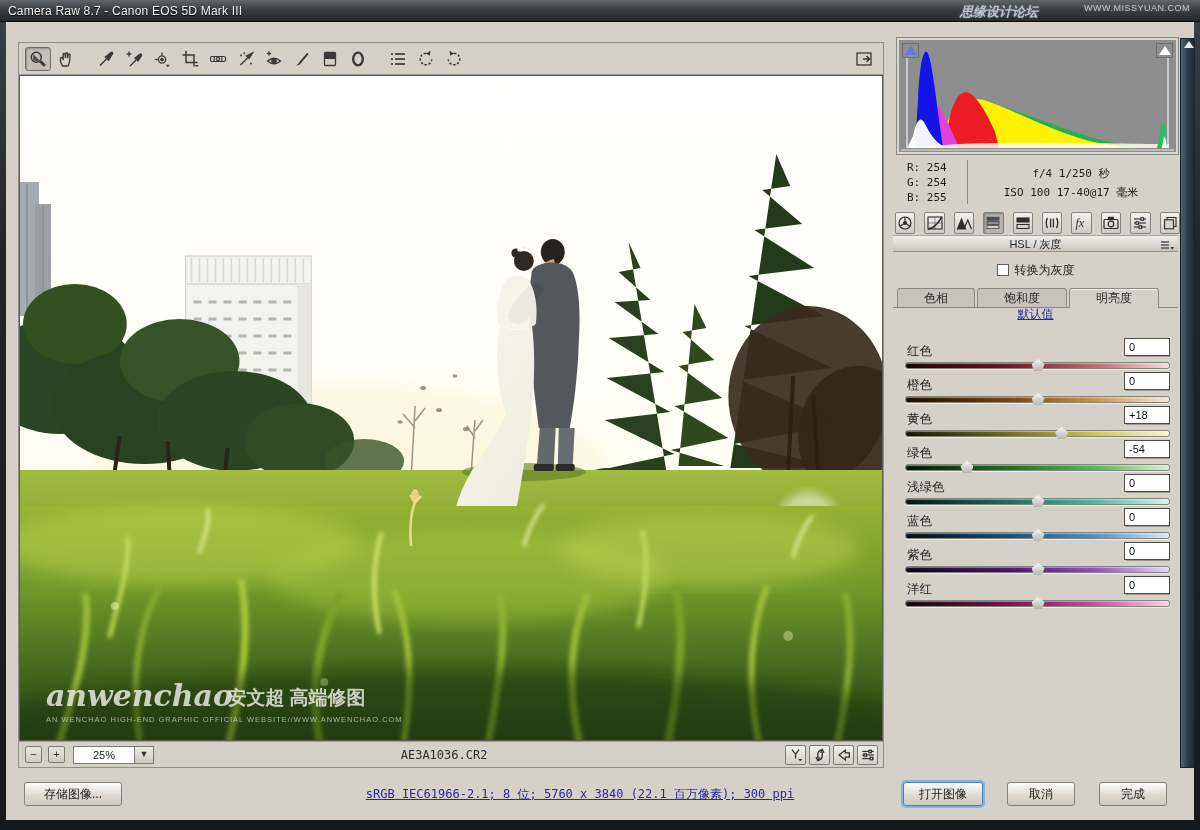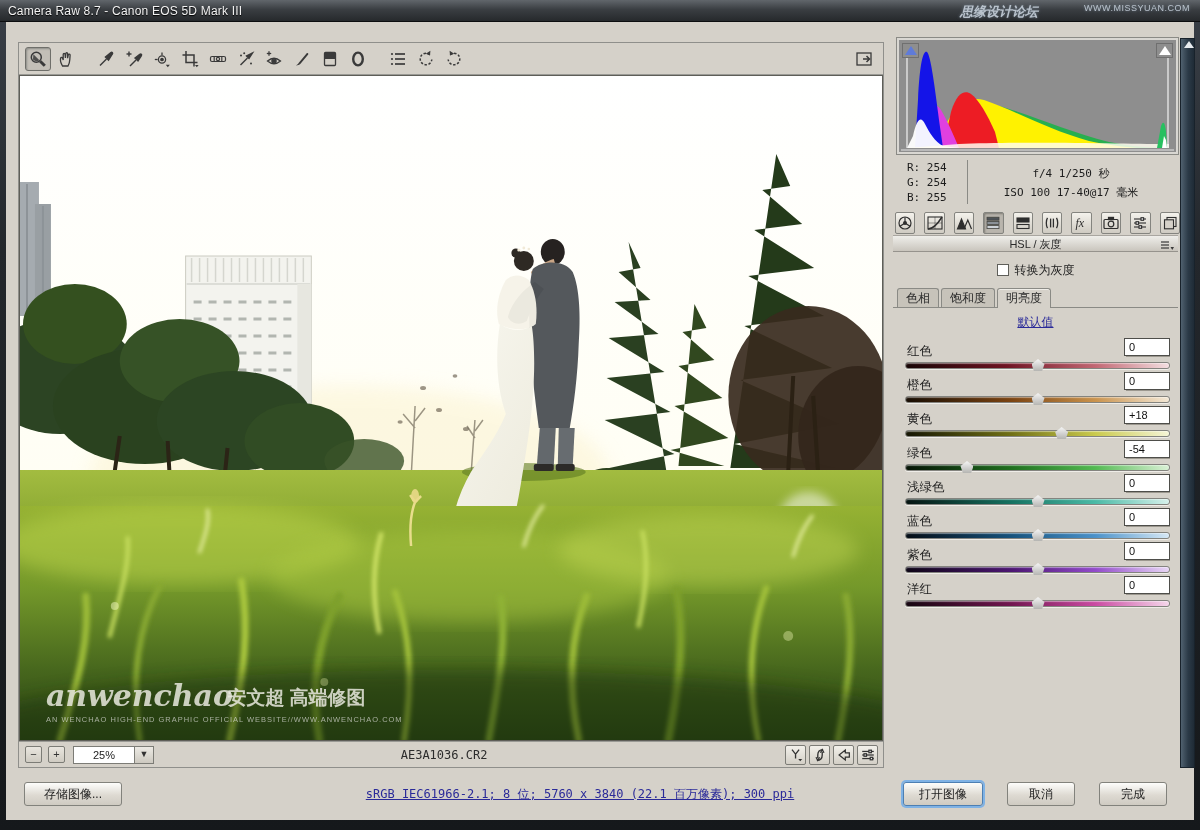--- a/index.html
+++ b/index.html
@@ -62,25 +62,25 @@
     background:linear-gradient(#f4f2ec,#cfcbc2); display:flex; align-items:center; justify-content:center; }
   .ptab.selected { background:#b9b5ad; box-shadow:inset 1px 1px 2px #807d76; }
   .phead { position:absolute; left:887px; top:213px; width:285px; height:17px;
     background:linear-gradient(#efeeea,#c9c5bd); border-top:1px solid #a9a6a0; border-bottom:1px solid #96938d;
     text-align:center; font-size:11px; color:#2a2a2a; line-height:16px; }
   .pmenu { position:absolute; right:4px; top:3px; }
   .chkrow { position:absolute; left:887px; top:240px; width:285px; height:16px;
     display:flex; align-items:center; justify-content:center; gap:6px; font-size:12px; color:#1e1e1e; }
   .chk { width:12px; height:12px; background:#fff; border:1px solid #5f5f5a; }
   .htabs { position:absolute; left:891px; top:266px; height:20px; display:flex; font-size:12px; color:#2a2a2a; }
-  .htab { padding:0 8px; line-height:19px; border:1px solid #8a8a85; border-bottom:none;
+  .htab { padding:0 26px; line-height:19px; border:1px solid #8a8a85; border-bottom:none;
     border-radius:3px 3px 0 0; background:#c7c3ba; margin-right:2px; }
   .htab.selected { background:#d5d1c9; position:relative; z-index:2; box-shadow:inset 0 1px 0 #efede8; }
   .hsep { position:absolute; left:887px; top:285px; width:285px; height:1px; background:#8a8a85; }
-  .deflink { position:absolute; left:887px; top:292px; width:285px; text-align:center;
+  .deflink { position:absolute; left:887px; top:284px; width:285px; text-align:center;
     font-size:12px; color:#2a2a99; text-decoration:underline; }
   .sliders { position:absolute; left:899px; top:319px; width:265px; }
   .srow { position:absolute; left:0; width:265px; height:32px; }
   .slabel { position:absolute; left:2px; top:2px; font-size:12.5px; color:#1e1e1e; }
   .sval { position:absolute; right:0; top:-3px; width:46px; height:18px; background:#fff;
     border:1px solid #4e4e4a; font-size:11px; padding-left:4px; color:#111;
     font-family:"Liberation Sans",sans-serif; box-shadow:1px 2px 0 -1px #9c988f; }
   .strack { position:absolute; left:0; top:21px; width:265px; height:7px; border:1px solid #84847f;
     border-radius:3px; box-shadow:inset 0 1px 1px rgba(255,255,255,.45), 0 1px 0 #efede8; }
   .sthumb { position:absolute; top:-4px; width:13px; height:12px; margin-left:-6px;

